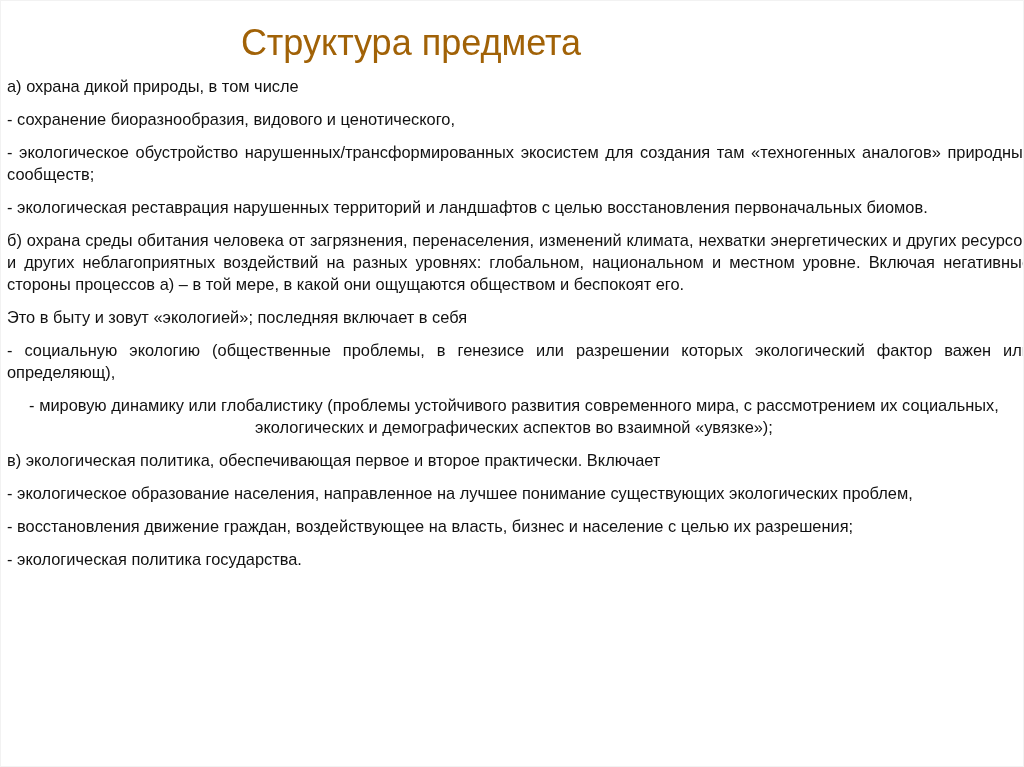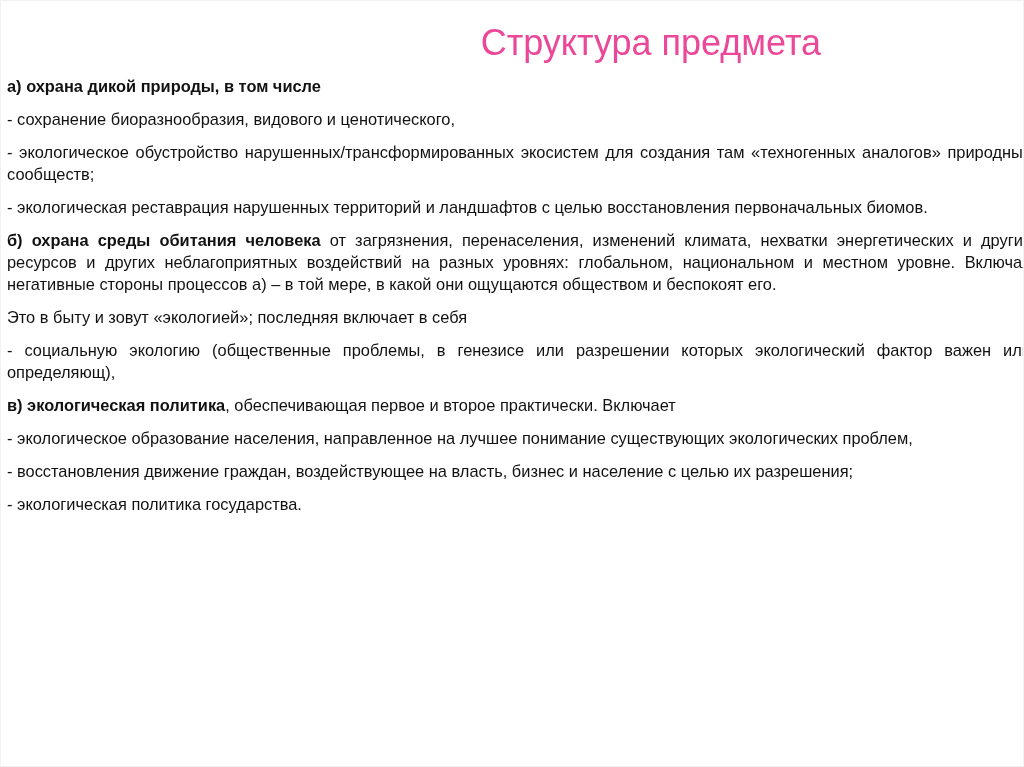--- a/index.html
+++ b/index.html
@@ -22,45 +22,45 @@
       height: 765px;
       border: 1px solid #f2f2f2;
       overflow: hidden;
       background: #ffffff;
     }
     .title {
       position: absolute;
       left: 0;
       top: 18px;
       width: 820px;
-      text-align: right;
+      text-align: center;
       font-size: 36px;
       line-height: 48px;
-      color: #ec4899;
+      color: #a16207;
       font-weight: normal;
     }
     .content {
       position: absolute;
       left: 6px;
       top: 74px;
       width: 1024px;
       font-size: 16.4px;
       line-height: 22px;
     }
     .content p {
       margin: 0 0 11px 0;
       text-align: justify;
       text-align-last: left;
     }
     .content p.center {
       text-align: center;
       text-align-last: center;
       width: 1014px;
     }
-    .b { font-weight: bold; }
+    .b { font-weight: normal; }
     .i { }
   </style>
 </head>
 <body>
 
 <div class="slide">
   <div class="title">Структура предмета</div>
 
   <div class="content">
 
@@ -80,20 +80,23 @@
     <p>
       <span class="b">б) охрана среды обитания человека</span><span> от загрязнения, перенаселения, изменений климата, нехватки энергетических и других ресурсов и других неблагоприятных воздействий на разных уровнях: глобальном, национальном и местном уровне. Включая негативные стороны процессов а) – в той мере, в какой они ощущаются обществом и беспокоят его.</span>
     </p>
 
     <p>
       <span>Это в быту и зовут  «экологией»; последняя включает в себя</span>
     </p>
     <p>
       <span>- </span><span class="i">социальную экологию</span><span> (общественные проблемы, в генезисе или разрешении которых экологический фактор важен или определяющ),</span>
     </p>
+    <p class="center">
+      <span>- </span><span class="i">мировую динамику</span><span> или глобалистику (проблемы устойчивого развития современного мира, с рассмотрением их социальных, экологических и демографических аспектов во взаимной «увязке»);</span>
+    </p>
 
     <p>
       <span class="b">в) экологическая политика</span><span>, обеспечивающая первое и второе практически. Включает</span>
     </p>
     <p>
       <span class="i">- экологическое образование населения</span><span>, направленное на лучшее понимание существующих экологических проблем,</span>
     </p>
     <p>
       <span class="i">- восстановления движение граждан</span><span>, воздействующее на власть, бизнес и население с целью их разрешения;</span>
     </p>

